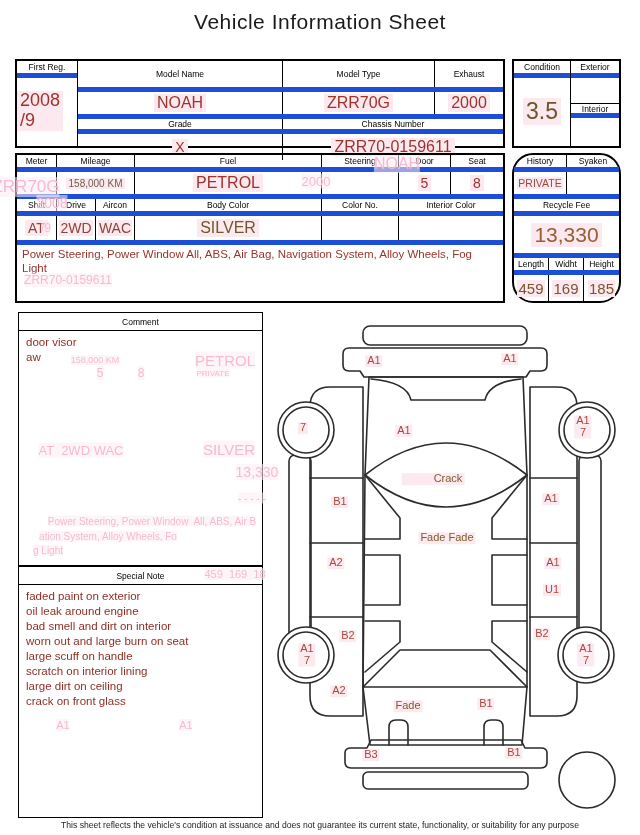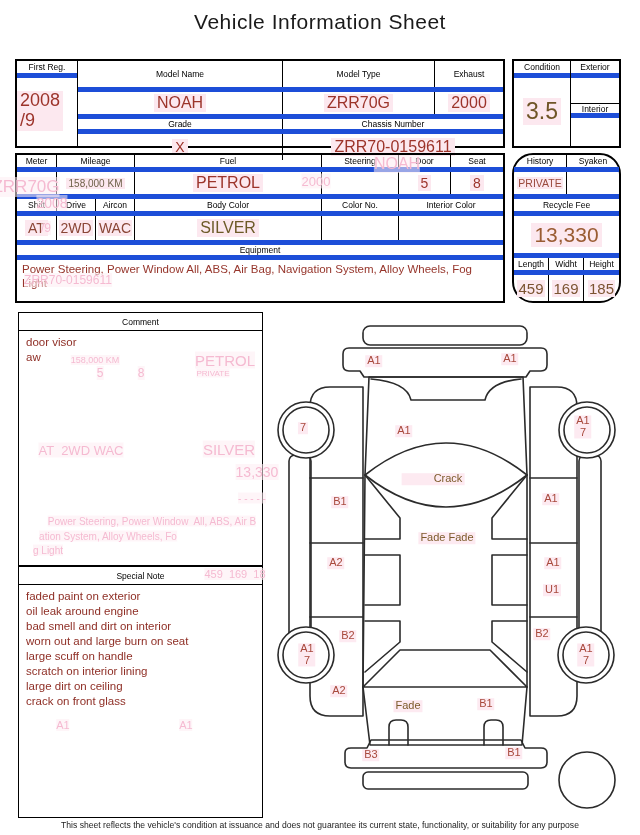--- a/index.html
+++ b/index.html
@@ -162,21 +162,20 @@
         </div>
       <div class="c br" style="width:39px;">
           <span class="hl dred" style="font-size:14px;padding:0 1px;">WAC</span>
         </div>
       <div class="c br" style="width:187px;">
           <span class="hl" style="font-size:16px;color:#6d5a28;">SILVER</span>
         </div>
       <div class="c br" style="width:77px;"></div>
       <div class="c" style="flex:1;"></div>
     </div>
-    <div class="c bb hd" style="height:15px;">Equipment</div>
     <div class="equiptext" style="height:39px;">Power Steering, Power Window  All, ABS, Air Bag, Navigation System, Alloy Wheels, Fog Light</div>
   </div>
 
   <div class="box" style="left:512px;top:153px;width:109px;height:150px;border-radius:21px;">
     <div class="row bb" style="height:17px;">
       <div class="c br hd" style="width:53px;">History</div>
       <div class="c hd" style="flex:1;">Syaken</div>
     </div>
     <div class="row bb" style="height:27px;">
       <div class="c br" style="width:53px;">

